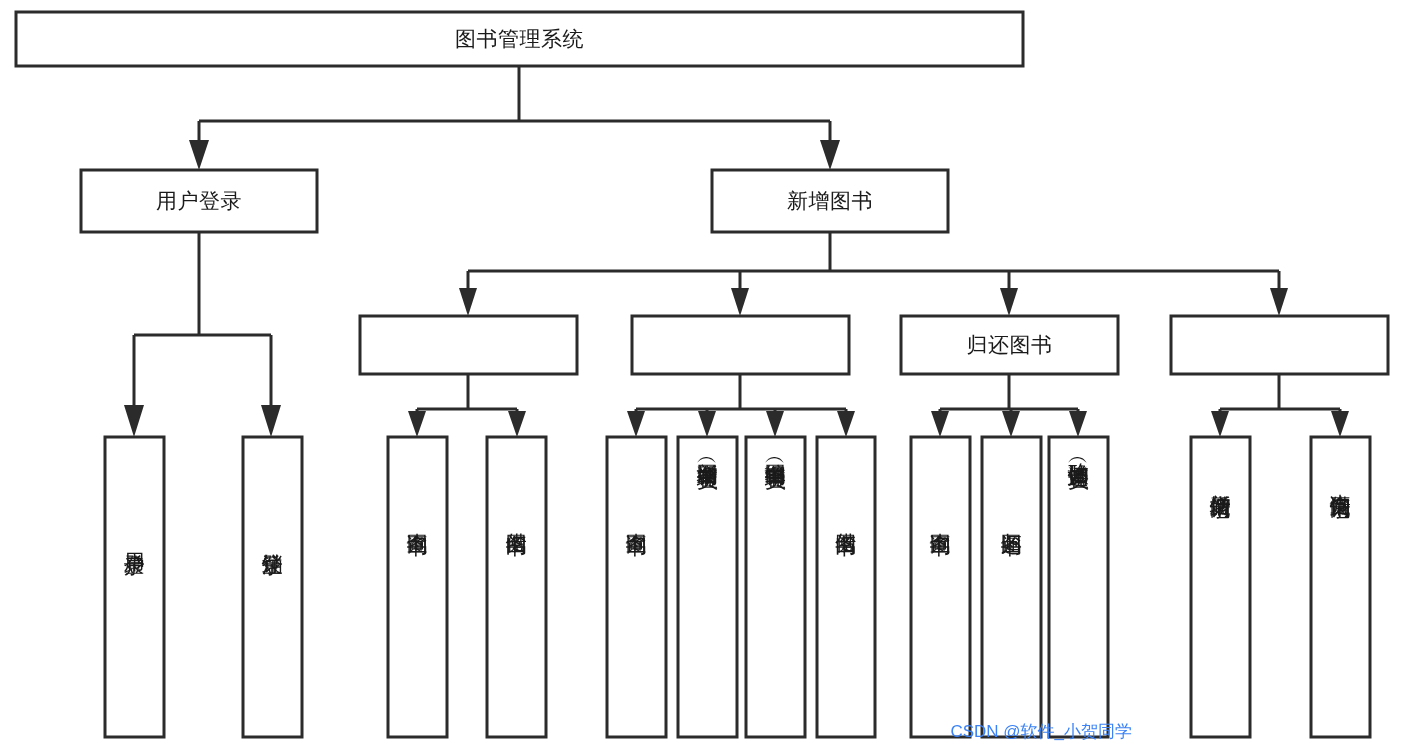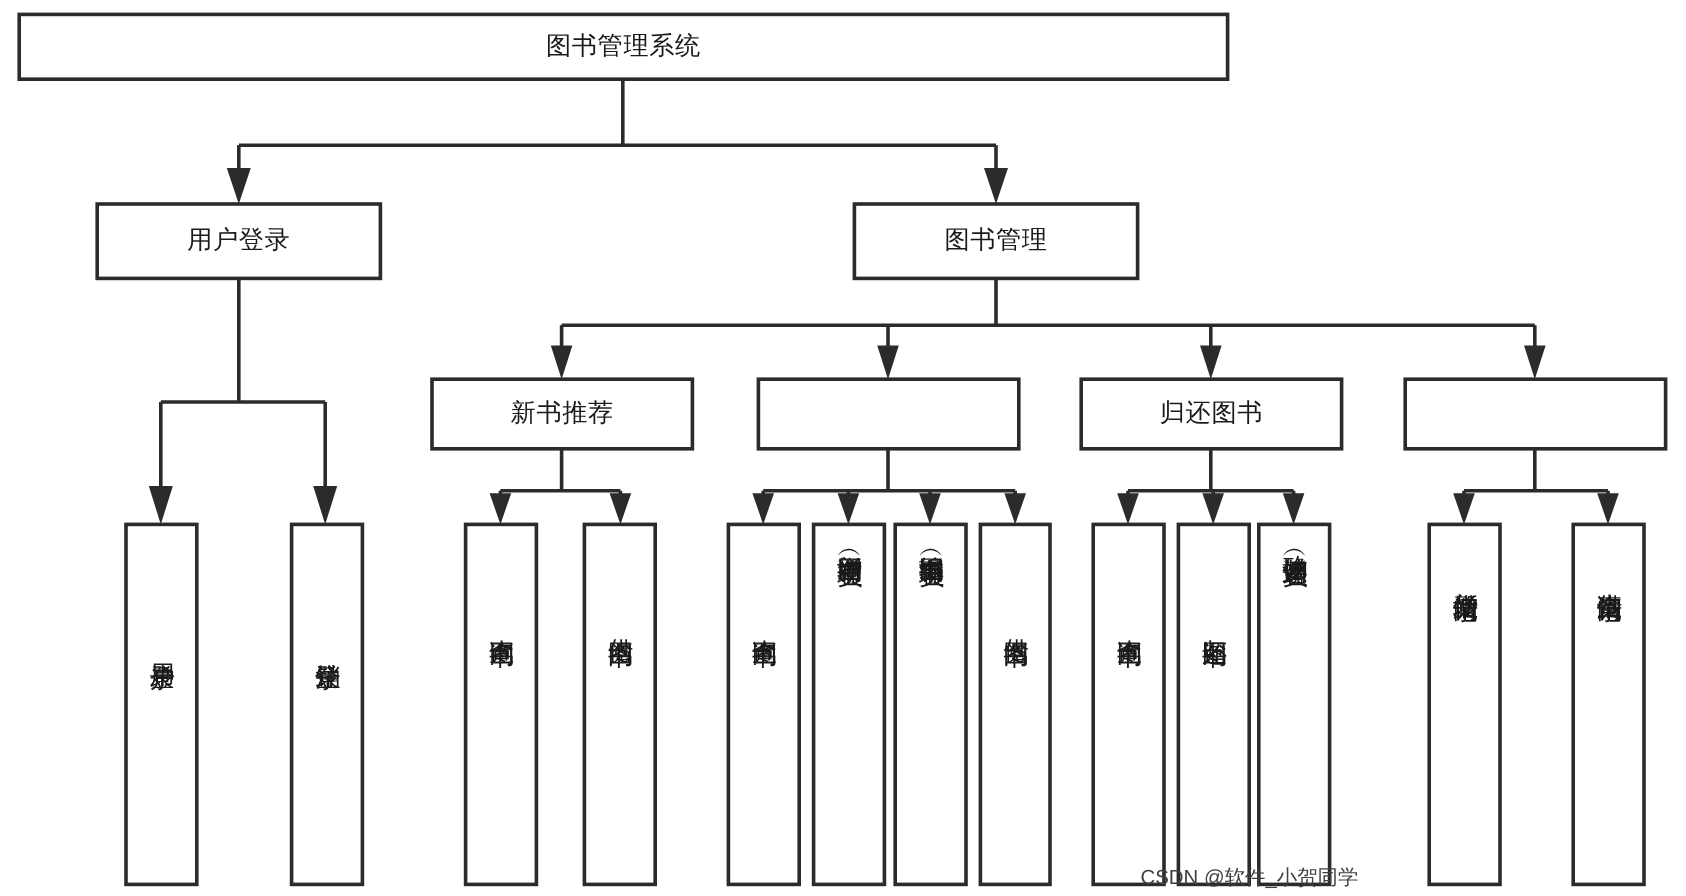--- a/index.html
+++ b/index.html
@@ -65,21 +65,21 @@
     box-sizing: border-box;
   }
   .node-label.vertical.tall {
     padding-top: 6px;
   }
   #watermark {
     position: absolute;
     right: 8px;
     bottom: 4px;
     font-size: 17px;
-    color: #404040;
+    color: #3b82f6;
     font-family: "Liberation Sans", "DejaVu Sans", sans-serif;
     white-space: nowrap;
     user-select: none;
     margin-left: 48px;
   }
 </style>
 </head>
 <body>
 
 <div id="diagram-root">
@@ -166,23 +166,22 @@
     <path class="conn" d="M1220,409 L1340,409"></path>
     <path class="conn" d="M1220,409 L1220,416"></path>
     <polygon class="arrow-head" points="1220,437 1211,411 1229,411"></polygon>
     <path class="conn" d="M1340,409 L1340,416"></path>
     <polygon class="arrow-head" points="1340,437 1331,411 1349,411"></polygon>
   </svg>
 
   <div class="node-label horizontal" style="left:16px; top:12px; width:1007px; height:54px;">图书管理系统</div>
 
   <div class="node-label horizontal" style="left:81px; top:170px; width:236px; height:62px;">用户登录</div>
-  <div class="node-label horizontal" style="left:712px; top:170px; width:236px; height:62px;">图书管理</div>
+  <div class="node-label horizontal" style="left:712px; top:170px; width:236px; height:62px;">新增图书</div>
 
-  <div class="node-label horizontal" style="left:360px; top:316px; width:217px; height:58px;">新书推荐</div>
   <div class="node-label horizontal" style="left:901px; top:316px; width:217px; height:58px;">归还图书</div>
 
   <div class="node-label vertical" style="left:105px; top:532px; width:59px; height:205px;">用户登录</div>
   <div class="node-label vertical" style="left:243px; top:532px; width:59px; height:205px;">注销登录</div>
   <div class="node-label vertical" style="left:388px; top:512px; width:59px; height:225px;">查询图书</div>
   <div class="node-label vertical" style="left:487px; top:512px; width:59px; height:225px;">借阅图书</div>
   <div class="node-label vertical" style="left:607px; top:512px; width:59px; height:225px;">查询图书</div>
   <div class="node-label vertical tall" style="left:678px; top:440px; width:59px; height:297px;">新增图书（管理员）</div>
   <div class="node-label vertical tall" style="left:746px; top:440px; width:59px; height:297px;">编辑图书（管理员）</div>
   <div class="node-label vertical" style="left:817px; top:512px; width:58px; height:225px;">借阅图书</div>

